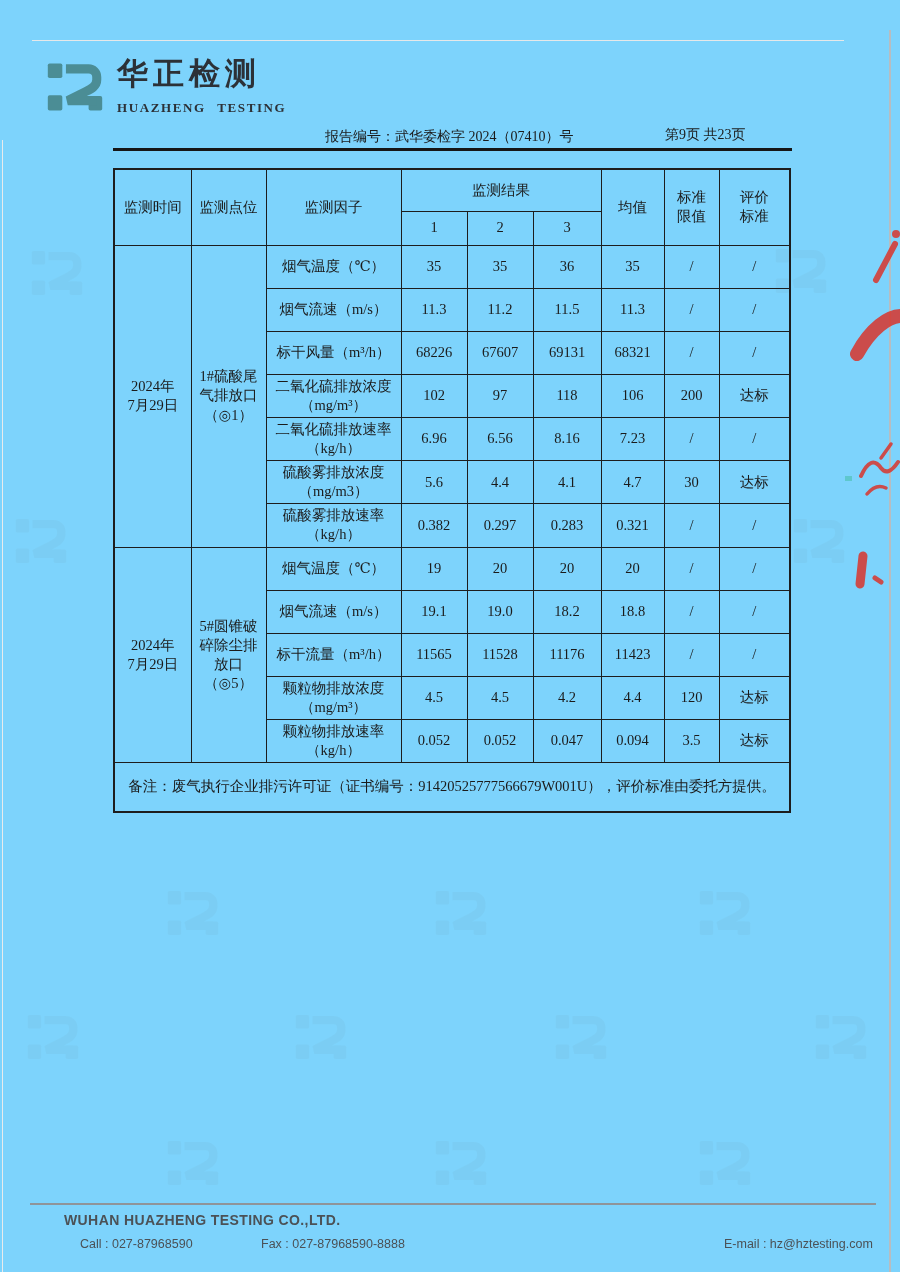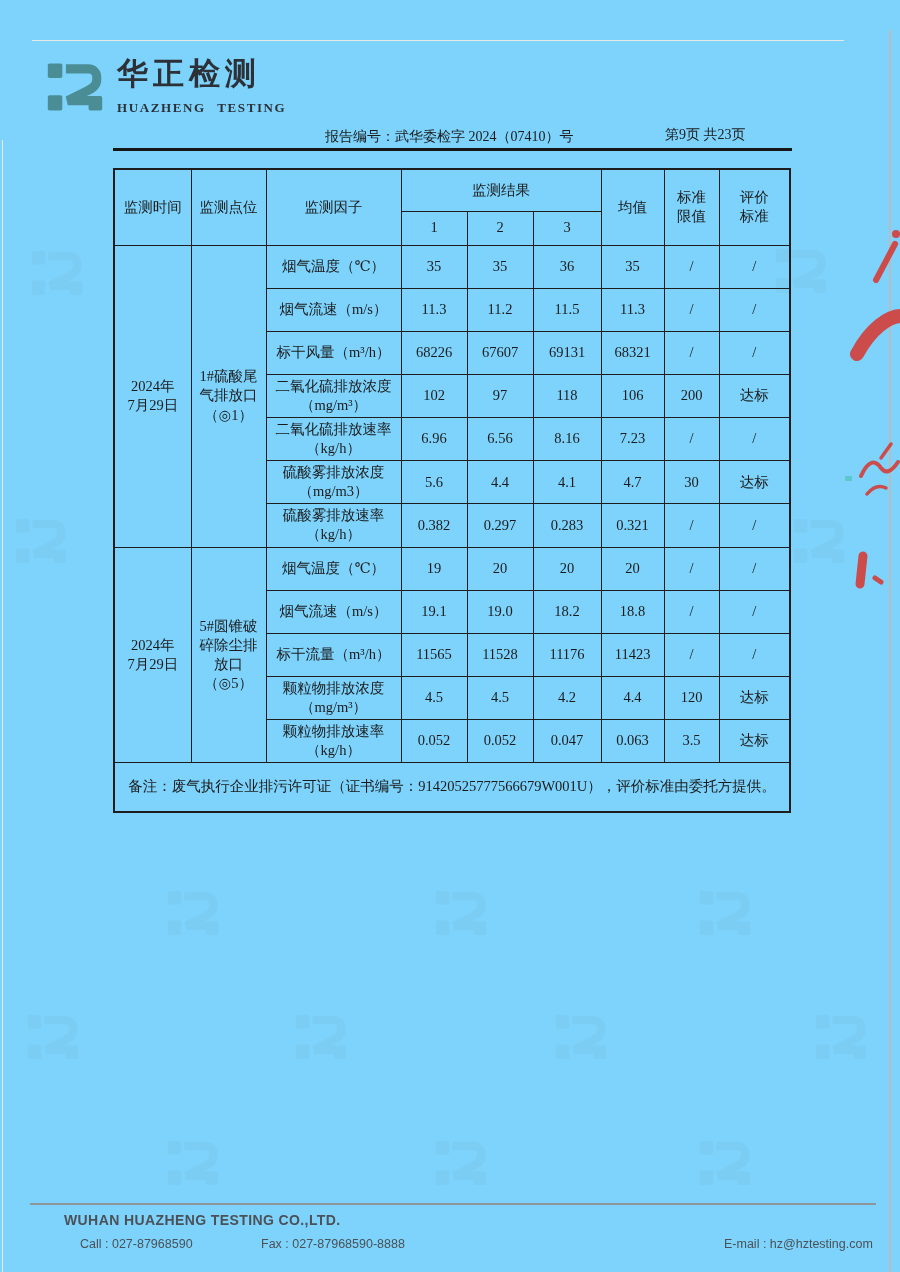--- a/index.html
+++ b/index.html
@@ -271,21 +271,21 @@
         <td>4.4</td>
         <td>120</td>
         <td>达标</td>
       </tr>
       <tr class="dr">
         <td class="ml">颗粒物排放速率
 （kg/h）</td>
         <td>0.052</td>
         <td>0.052</td>
         <td>0.047</td>
-        <td>0.063</td>
+        <td>0.094</td>
         <td>3.5</td>
         <td>达标</td>
       </tr>
 
       <tr>
         <td colspan="9" class="note-cell">备注：废气执行企业排污许可证（证书编号：91420525777566679W001U），评价标准由委托方提供。</td>
       </tr>
     </tbody>
   </table>
 

